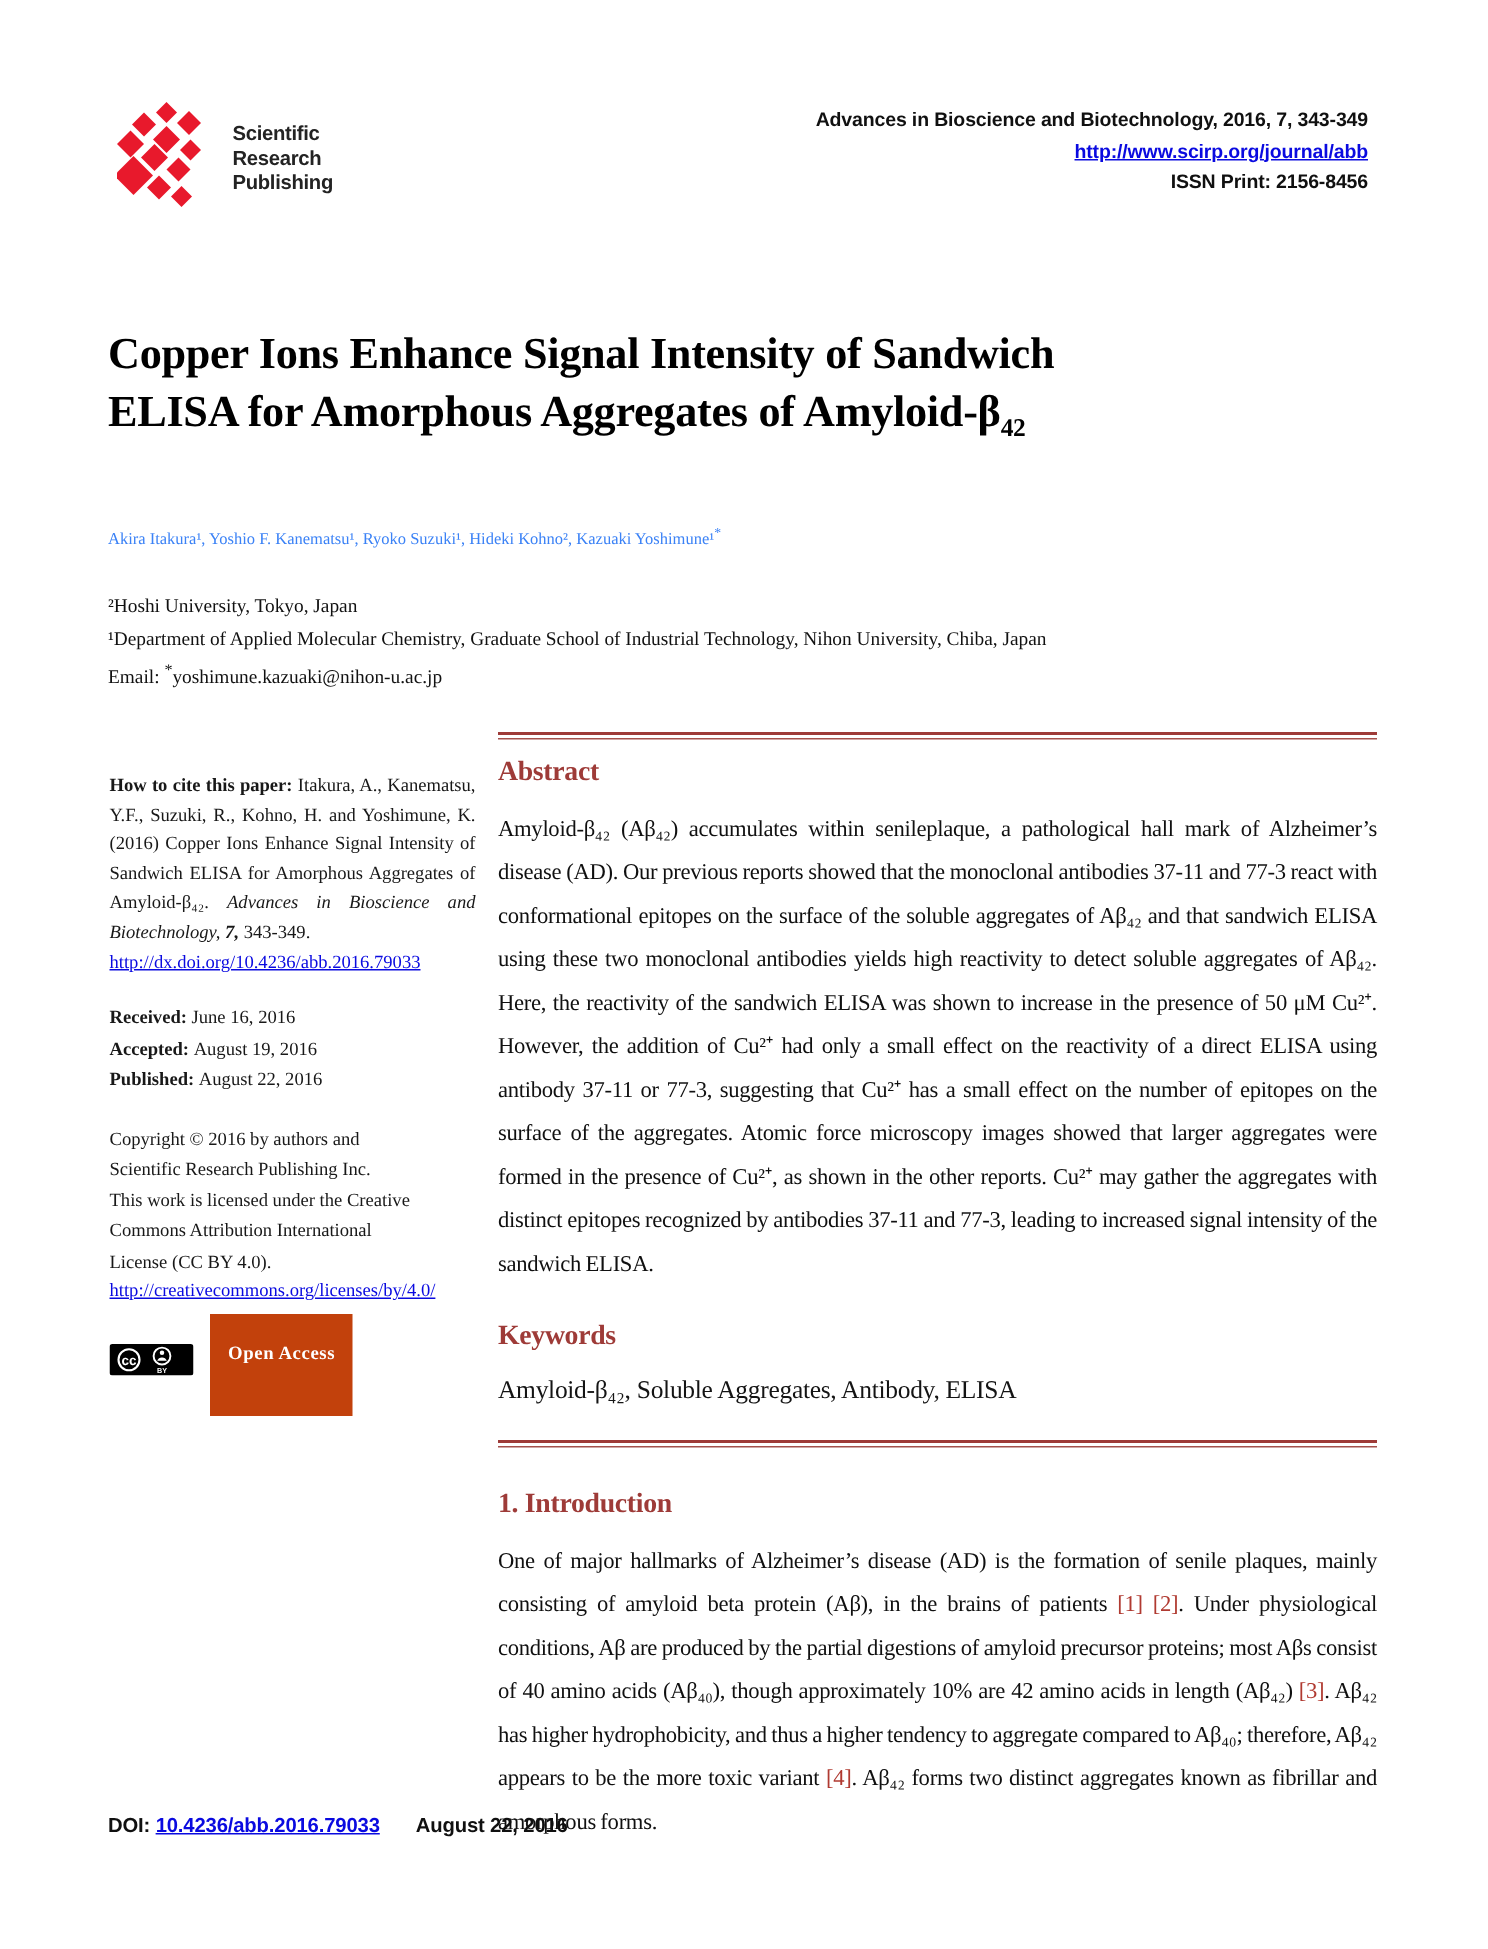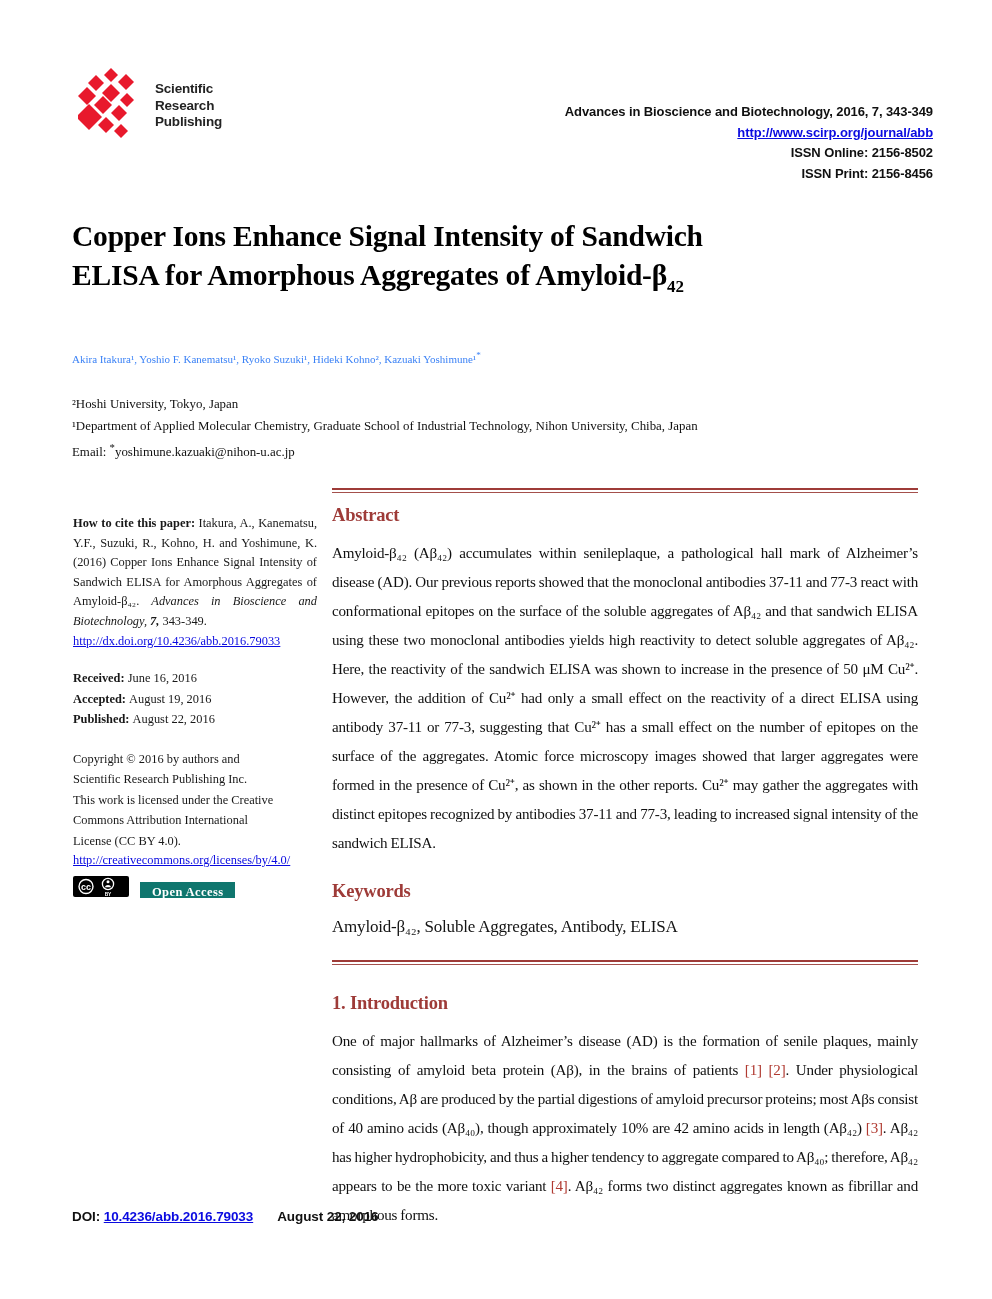--- a/index.html
+++ b/index.html
@@ -1,21 +1,21 @@
 <!DOCTYPE html>
 <html lang="en"><head>
 <meta charset="utf-8">
 <style>
   html,body{margin:0;padding:0;background:#ffffff;}
   body{width:992px;height:1299px;position:relative;font-family:"Liberation Serif",serif;color:#141414;overflow:hidden;}
 
   
   #logo{position:absolute;left:78px;top:68px;display:flex;gap:9px;}
   .logo-text{font-family:"Liberation Sans",sans-serif;font-weight:bold;font-size:13.5px;line-height:16.5px;color:#232323;margin-top:13px;letter-spacing:-0.2px;}
-  #header-meta{position:absolute;top:70px;right:59px;text-align:right;font-family:"Liberation Sans",sans-serif;font-weight:bold;font-size:13px;line-height:20.5px;color:#101010;letter-spacing:-0.1px;margin-top:32px;}
+  #header-meta{position:absolute;top:70px;right:80px;text-align:right;font-family:"Liberation Sans",sans-serif;font-weight:bold;font-size:13px;line-height:20.5px;color:#101010;letter-spacing:-0.1px;}
   a.lnk,.lnk{color:#0a0ae0;text-decoration:underline;cursor:pointer;}
 
   
   #title{position:absolute;left:72px;top:217px;width:880px;font-size:29.5px;font-weight:bold;line-height:39px;color:#000;letter-spacing:-0.2px;}
   #title sub{font-size:17px;line-height:0;}
   #authors{position:absolute;left:72px;top:350px;font-size:11px;font-weight:normal;color:#3b82f6;}
   #affils{position:absolute;left:72px;top:394px;font-size:12.9px;line-height:21.5px;color:#111;}
 
   
   .dbl-rule{border-top:2.5px solid #9e3b38;border-bottom:1px solid #a4504c;height:2px;}
@@ -23,21 +23,21 @@
 
   
   #sidebar{position:absolute;left:73px;top:514px;width:244px;font-size:12.4px;line-height:19.6px;color:#181818;}
   #sidebar .cite-para{text-align:justify;}
   #sidebar .bold{font-weight:bold;}
   #sidebar .it{font-style:italic;}
   #sidebar .bit{font-style:italic;font-weight:bold;}
   .dates{margin-top:17px;line-height:20.5px;}
   .copyright{margin-top:19px;line-height:20.5px;white-space:pre-line;}
   .badges{margin-top:5px;display:flex;gap:11px;align-items:center;}
-  .oa-badge{background:#0f766e;color:#fff;font-size:12.5px;font-weight:bold;letter-spacing:0.4px;height:16px;line-height:20px;padding:0 12px;font-family:"Liberation Serif",serif;}
+  .oa-badge{background:#c2410c;color:#fff;font-size:12.5px;font-weight:bold;letter-spacing:0.4px;height:36px;line-height:20px;padding:16px 12px;font-family:"Liberation Serif",serif;}
 
   
   #main{position:absolute;left:332px;top:505px;width:586px;}
   #main h2{font-family:"Liberation Serif",serif;font-size:18.5px;color:#9e3b38;margin:0 0 13px 0;font-weight:bold;letter-spacing:-0.2px;}
   .para{font-size:15.1px;line-height:29px;text-align:justify;letter-spacing:-0.2px;word-spacing:-0.6px;color:#101010;}
   .kw-head{margin-top:23px !important;}
   .kw-body{font-size:17px;line-height:24px;letter-spacing:-0.2px;}
   #rule2{margin-top:21px;}
   .intro-head{margin-top:28px !important;}
   .cite{color:#b03a31;}
@@ -70,21 +70,20 @@
   <span class="logo-text">
     <span>Scientific</span><br>
     <span>Research</span><br>
     <span>Publishing</span>
   </span>
 </div>
 
 <div id="header-meta">
   <div>Advances in Bioscience and Biotechnology, 2016, 7, 343-349</div>
   <div><span class="lnk">http://www.scirp.org/journal/abb</span></div>
-  <div>ISSN Online: 2156-8502</div>
   <div>ISSN Print: 2156-8456</div>
 </div>
 
 <div id="title">
   <div>Copper Ions Enhance Signal Intensity of Sandwich</div>
   <div><span>ELISA for Amorphous Aggregates of Amyloid-β</span><sub>42</sub></div>
 </div>
 
 <div id="authors">
   <span>Akira Itakura¹, Yoshio F. Kanematsu¹, Ryoko Suzuki¹, Hideki Kohno², Kazuaki Yoshimune¹</span><sup>*</sup>

